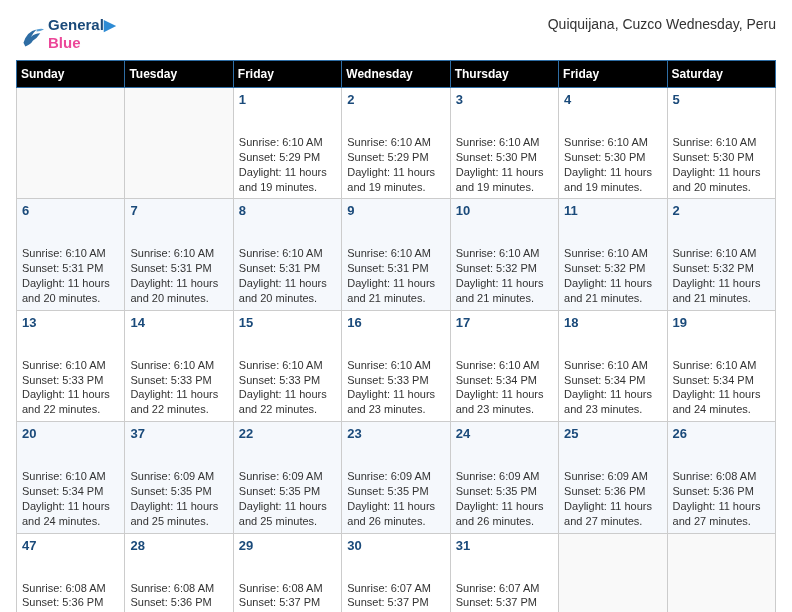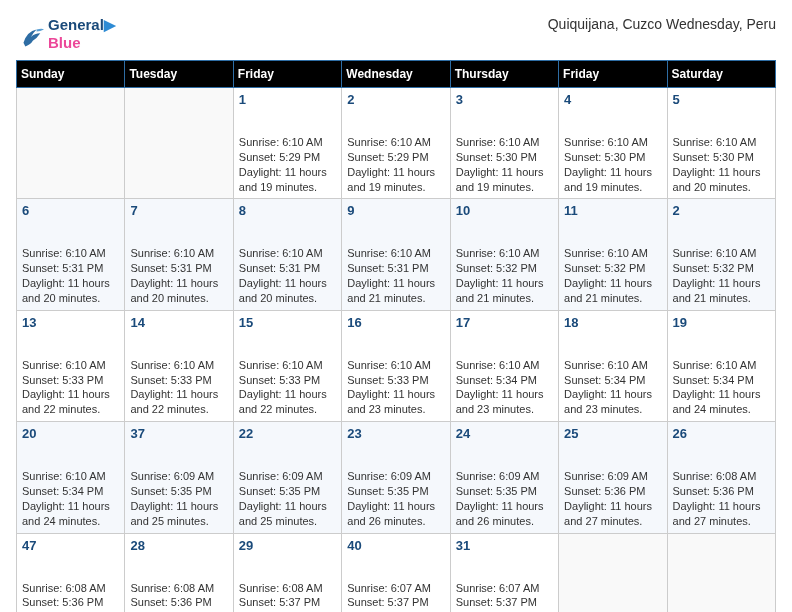--- a/index.html
+++ b/index.html
@@ -237,21 +237,21 @@
         </td>
         <td>
           <span class="day-num">28</span>
           <div class="day-info">Sunrise: 6:08 AM<br>Sunset: 5:36 PM<br>Daylight: 11 hours and 28 minutes.</div>
         </td>
         <td>
           <span class="day-num">29</span>
           <div class="day-info">Sunrise: 6:08 AM<br>Sunset: 5:37 PM<br>Daylight: 11 hours and 28 minutes.</div>
         </td>
         <td>
-          <span class="day-num">40</span>
+          <span class="day-num">30</span>
           <div class="day-info">Sunrise: 6:07 AM<br>Sunset: 5:37 PM<br>Daylight: 11 hours and 29 minutes.</div>
         </td>
         <td>
           <span class="day-num">31</span>
           <div class="day-info">Sunrise: 6:07 AM<br>Sunset: 5:37 PM<br>Daylight: 11 hours and 30 minutes.</div>
         </td>
         <td class="empty"></td>
         <td class="empty"></td>
       </tr>
     </tbody>

